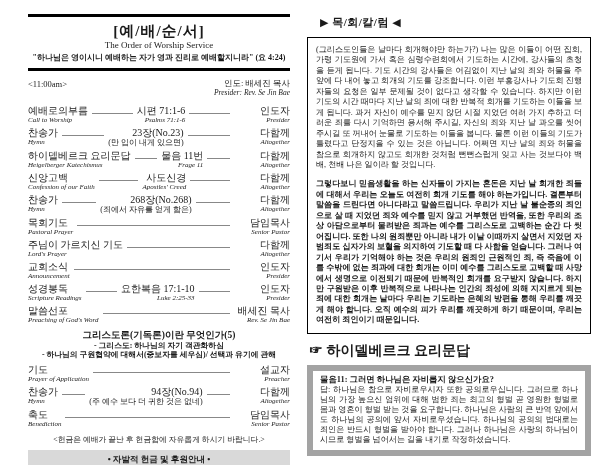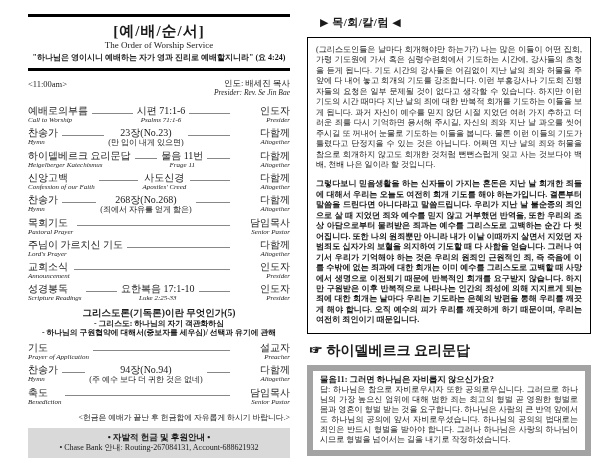--- a/index.html
+++ b/index.html
@@ -17,34 +17,34 @@
   .time-row { display:flex; justify-content:space-between; align-items:flex-start; margin-top:8px; }
   .svc-time { font-size:8.5px; }
   .presider-block { text-align:right; }
   .presider-kr { font-size:8.5px; line-height:9.5px; }
   .presider-en { font-size:7.5px; font-style:italic; line-height:8.5px; }
 
   .rows { margin-top:9px; }
   .worship-row { display:flex; align-items:flex-start; margin-bottom:4.2px; }
   .cell { flex:0 0 auto; }
   .cell-left { max-width:108px; }
-  .cell-center { text-align:center; max-width:160px; }
+  .cell-center { text-align:right; max-width:160px; }
   .cell-right { text-align:right; min-width:56px; }
   .kr-line { font-size:10px; line-height:9.8px; white-space:nowrap; }
   .en-line { font-size:7px; font-style:italic; line-height:8px; color:#222; white-space:nowrap; }
   .kr-sub { font-size:8px; line-height:9px; white-space:nowrap; }
   .rule { flex:1 1 0; min-width:6px; height:8px; border-bottom:1px solid #888; margin:0 4px; }
   .rule:empty { display:block; }
   .cell-center:empty { display:none; }
 
   .sermon-block { text-align:center; margin:5px 0 5px; }
   .sermon-title { font-size:9.5px; font-weight:bold; line-height:12px; }
   .sermon-line { font-size:7.8px; font-weight:bold; line-height:9.6px; }
 
-  .offering-note { text-align:right; font-size:7.8px; margin:6px 0 5px; }
+  .offering-note { text-align:center; font-size:7.8px; margin:6px 0 5px; }
 
   .support-box { background:#d9d9d9; text-align:center; padding:4px 4px 5px; }
   .support-title { font-size:8.6px; font-weight:bold; line-height:11px; }
   .support-line { font-size:8px; line-height:10.5px; }
 
   
   .right-col { position:absolute; left:307px; top:12px; width:284px; }
   .col-header { font-size:11px; font-weight:bold; margin:3px 0 7px 13px; letter-spacing:0.5px; }
   .col-box { border:1px solid #000; padding:7px 8px; }
   .col-box p { font-size:8.1px; line-height:10.45px; text-align:justify; word-break:break-all; }
@@ -216,20 +216,32 @@
           <div class="en-line">Luke 2:25-33</div>
 
         </div>
         <div class="rule"></div>
         <div class="cell cell-right">
           <div class="kr-line">인도자</div>
           <div class="en-line">Presider</div>
         </div>
       </div>
 
+      <div class="worship-row">
+        <div class="cell cell-left">
+          <div class="kr-line">말씀선포</div>
+          <div class="en-line">Preaching of God's Word</div>
+        </div>
+        <div class="rule"></div>
+
+        <div class="cell cell-right">
+          <div class="kr-line">배세진 목사</div>
+          <div class="en-line">Rev. Se Jin Bae</div>
+        </div>
+      </div>
     </div>
 
     <div class="sermon-block">
       <div class="sermon-title">그리스도론(기독론)이란 무엇인가(5)</div>
       <div class="sermon-line">- 그리스도: 하나님의 자기 객관화하심</div>
       <div class="sermon-line">- 하나님의 구원협약에 대해서(중보자를 세우심)/ 선택과 유기에 관해</div>
     </div>
 
     <div class="rows" id="worship-rows-2" style="margin-top:0">
       <div class="worship-row">

